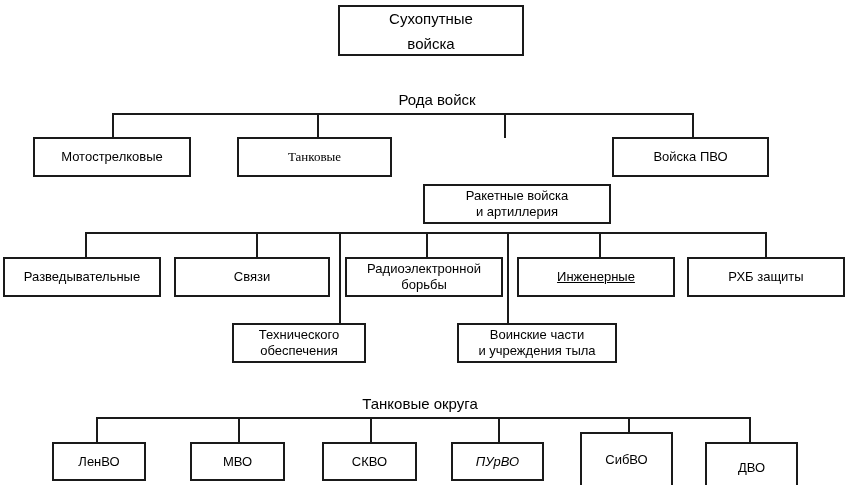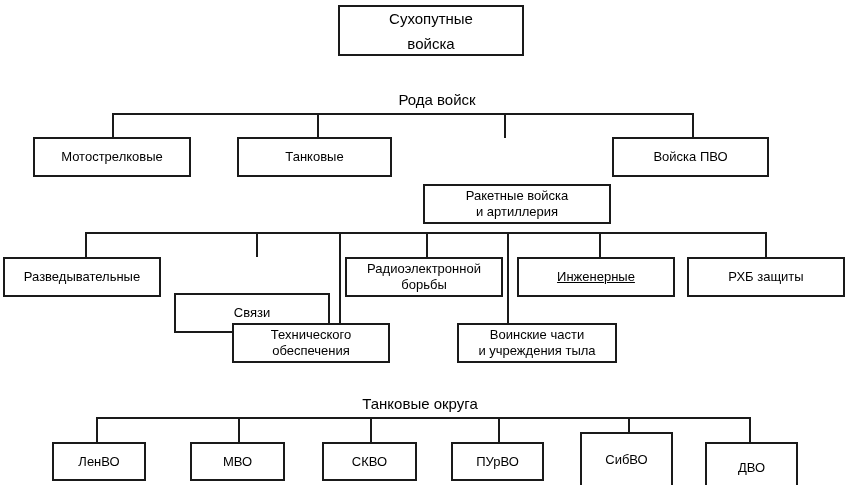--- a/index.html
+++ b/index.html
@@ -30,55 +30,55 @@
 войска</div>
 
   <div class="section-title" style="left:437px; top:92px;">Рода войск</div>
   <div class="hline" style="left:113px; top:113px; width:581px; height:2px;"></div>
   <div class="vline" style="left:112px; top:113px; width:2px; height:25px;"></div>
   <div class="vline" style="left:317px; top:113px; width:2px; height:25px;"></div>
   <div class="vline" style="left:504px; top:113px; width:2px; height:25px;"></div>
   <div class="vline" style="left:692px; top:113px; width:2px; height:25px;"></div>
 
   <div class="box" style="left:33px;  top:137px; width:158px; height:40px;">Мотострелковые</div>
-  <div class="box" style="left:237px; top:137px; width:155px; height:40px;">Танковые</div>
+  <div class="box" style="left:237px; top:137px; width:155px; height:40px;font-family:Liberation Serif, serif;">Танковые</div>
   <div class="box" style="left:423px; top:137px; width:188px; height:40px;margin-top:47px;">Ракетные войска
 и артиллерия</div>
   <div class="box" style="left:612px; top:137px; width:157px; height:40px;text-align:right;">Войска ПВО</div>
 
   <div class="hline" style="left:86px; top:232px; width:681px; height:2px;"></div>
   <div class="vline" style="left:85px;  top:232px; width:2px; height:25px;"></div>
   <div class="vline" style="left:256px; top:232px; width:2px; height:25px;"></div>
   <div class="vline" style="left:426px; top:232px; width:2px; height:25px;"></div>
   <div class="vline" style="left:599px; top:232px; width:2px; height:25px;"></div>
   <div class="vline" style="left:765px; top:232px; width:2px; height:25px;"></div>
   <div class="vline" style="left:339px; top:232px; width:2px; height:91px;"></div>
   <div class="vline" style="left:507px; top:232px; width:2px; height:91px;"></div>
 
   <div class="box" style="left:3px;   top:257px; width:158px; height:40px;">Разведывательные</div>
-  <div class="box" style="left:174px; top:257px; width:156px; height:40px;margin-top:36px;">Связи</div>
+  <div class="box" style="left:174px; top:257px; width:156px; height:40px;">Связи</div>
   <div class="box" style="left:345px; top:257px; width:158px; height:40px;">Радиоэлектронной
 борьбы</div>
   <div class="box" style="left:517px; top:257px; width:158px; height:40px;text-decoration:underline;">Инженерные</div>
   <div class="box" style="left:687px; top:257px; width:158px; height:40px;">РХБ защиты</div>
 
-  <div class="box" style="left:232px; top:323px; width:158px; height:40px;">Технического
+  <div class="box" style="left:232px; top:323px; width:134px; height:40px;">Технического
 обеспечения</div>
   <div class="box" style="left:457px; top:323px; width:160px; height:40px;">Воинские части
 и учреждения тыла</div>
 
   <div class="section-title" style="left:420px; top:396px;">Танковые округа</div>
   <div class="hline" style="left:97px; top:417px; width:654px; height:2px;"></div>
   <div class="vline" style="left:96px;  top:417px; width:2px; height:25px;"></div>
   <div class="vline" style="left:238px; top:417px; width:2px; height:25px;"></div>
   <div class="vline" style="left:370px; top:417px; width:2px; height:25px;"></div>
   <div class="vline" style="left:498px; top:417px; width:2px; height:25px;"></div>
   <div class="vline" style="left:628px; top:417px; width:2px; height:25px;"></div>
   <div class="vline" style="left:749px; top:417px; width:2px; height:25px;"></div>
 
   <div class="box" style="left:52px;  top:442px; width:94px; height:39px;">ЛенВО</div>
   <div class="box" style="left:190px; top:442px; width:95px; height:39px;">МВО</div>
   <div class="box" style="left:322px; top:442px; width:95px; height:39px;">СКВО</div>
-  <div class="box" style="left:451px; top:442px; width:93px; height:39px;">ПУрВО</div>
+  <div class="box" style="left:451px; top:442px; width:93px; height:39px;font-style:italic;">ПУрВО</div>
   <div class="box" style="left:580px; top:432px; width:93px; height:56px;">СибВО</div>
   <div class="box" style="left:705px; top:442px; width:93px; height:52px;">ДВО</div>
 
 </div>
 
 </body></html>

